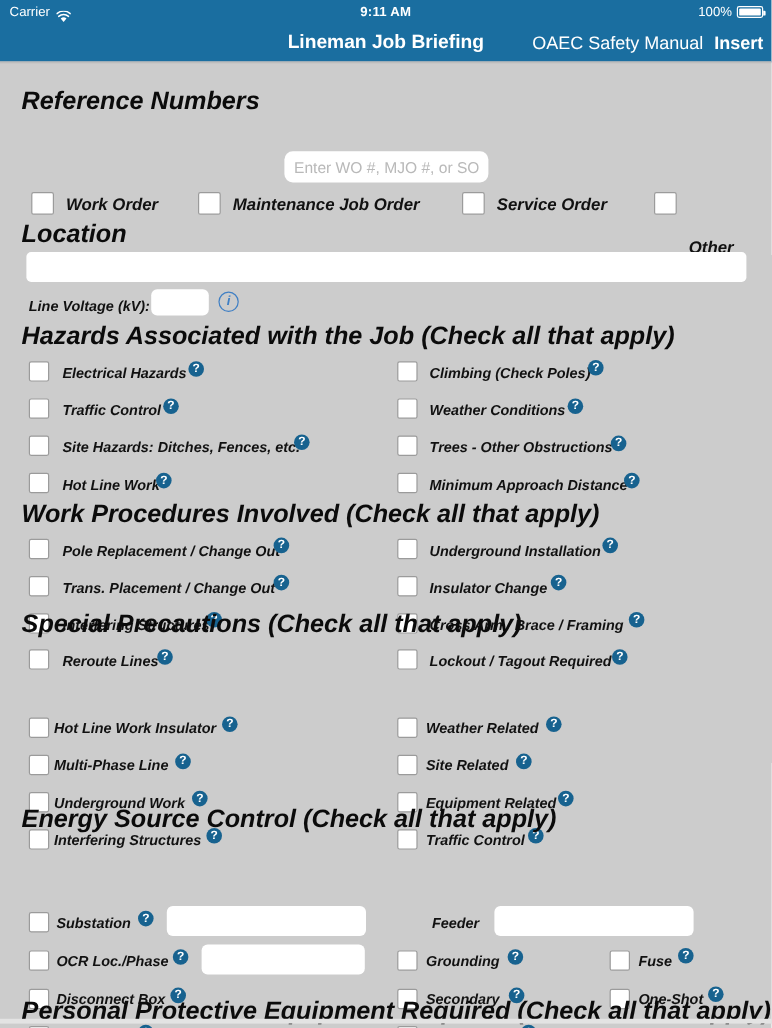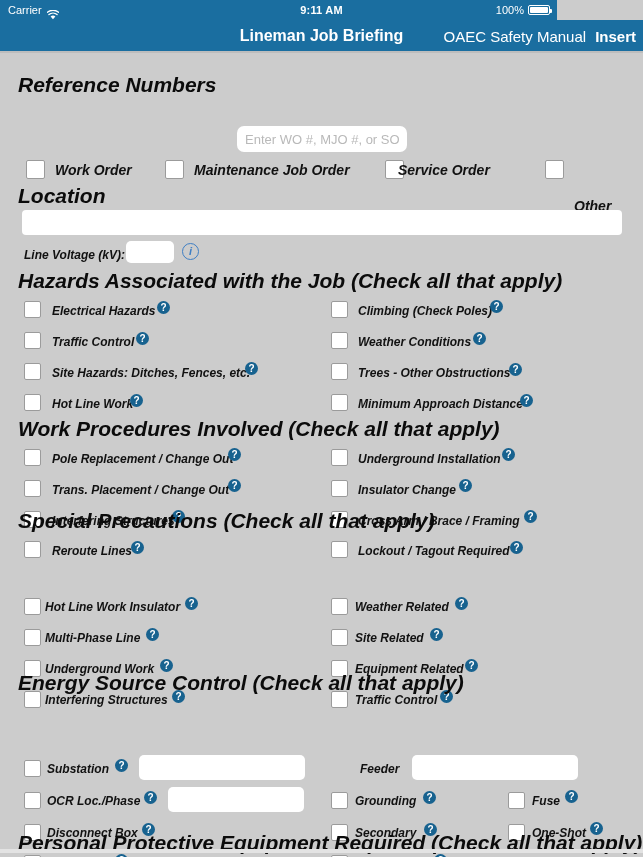--- a/index.html
+++ b/index.html
@@ -6,21 +6,21 @@
   html, body {
     width: 643px; height: 857px;
     background: #ffffff;
     font-family: "Liberation Sans", sans-serif;
     overflow: hidden;
   }
   .screen { position: relative; width: 643px; height: 857px; background: #cccccc; }
 
   
   .statusbar {
-    position: absolute; top: 0; left: 0; width: 557px; height: 20px;
+    position: absolute; top: 0; left: 0; width: 643px; height: 20px;
     background: #1a6ea0; color: #ffffff;
     font-size: 11px; line-height: 20px;
   }
   .sb-left { position: absolute; left: 8px; top: 0; display: flex; align-items: center; gap: 5px; height: 20px; }
   .sb-carrier { font-size: 11px; }
   .wifi-icon { display: inline-block; width: 12px; height: 10px; position: relative; top: 1px; }
   .sb-center {
     position: absolute; left: 0; width: 643px; text-align: center;
     font-size: 11px; font-weight: bold; letter-spacing: .2px;
   }
@@ -157,21 +157,21 @@
     <div class="section-head" style="top:20px;">Reference Numbers</div>
     <input class="inp rounded-pill ph-center" style="left: 237px; top: 73px; width: 170px; height: 26px;" placeholder="Enter WO #, MJO #, or SO #">
 
     <div class="cb lg" style="left:26px; top:107px;"></div>
     <div class="lbl big" style="left:55px; top:109px;">Work Order</div>
 
     <div class="cb lg" style="left:165px; top:107px;"></div>
     <div class="lbl big" style="left:194px; top:109px;">Maintenance Job Order</div>
 
     <div class="cb lg" style="left:385px; top:107px;"></div>
-    <div class="lbl big" style="left:398px; top:109px;">Service Order</div>
+    <div class="lbl big" style="left:414px; top:109px;">Service Order</div>
 
     <div class="cb lg" style="left:545px; top:107px;"></div>
     <div class="lbl big" style="left:574px; top:109px;margin-top:36px;">Other</div>
 
     <div class="section-head" style="top:131px;">Location</div>
     <input class="inp" style="left: 22px; top: 157px; width: 600px; height: 25px; border-radius: 4px;" placeholder="">
 
     <div class="lbl" style="left:24px; top:195px; font-size:12px;">Line Voltage (kV):</div>
     <input class="inp" style="left: 126px; top: 188px; width: 48px; height: 22px; border-radius: 5px;">
     <div class="info" style="left:182px; top:190px;">i</div>

